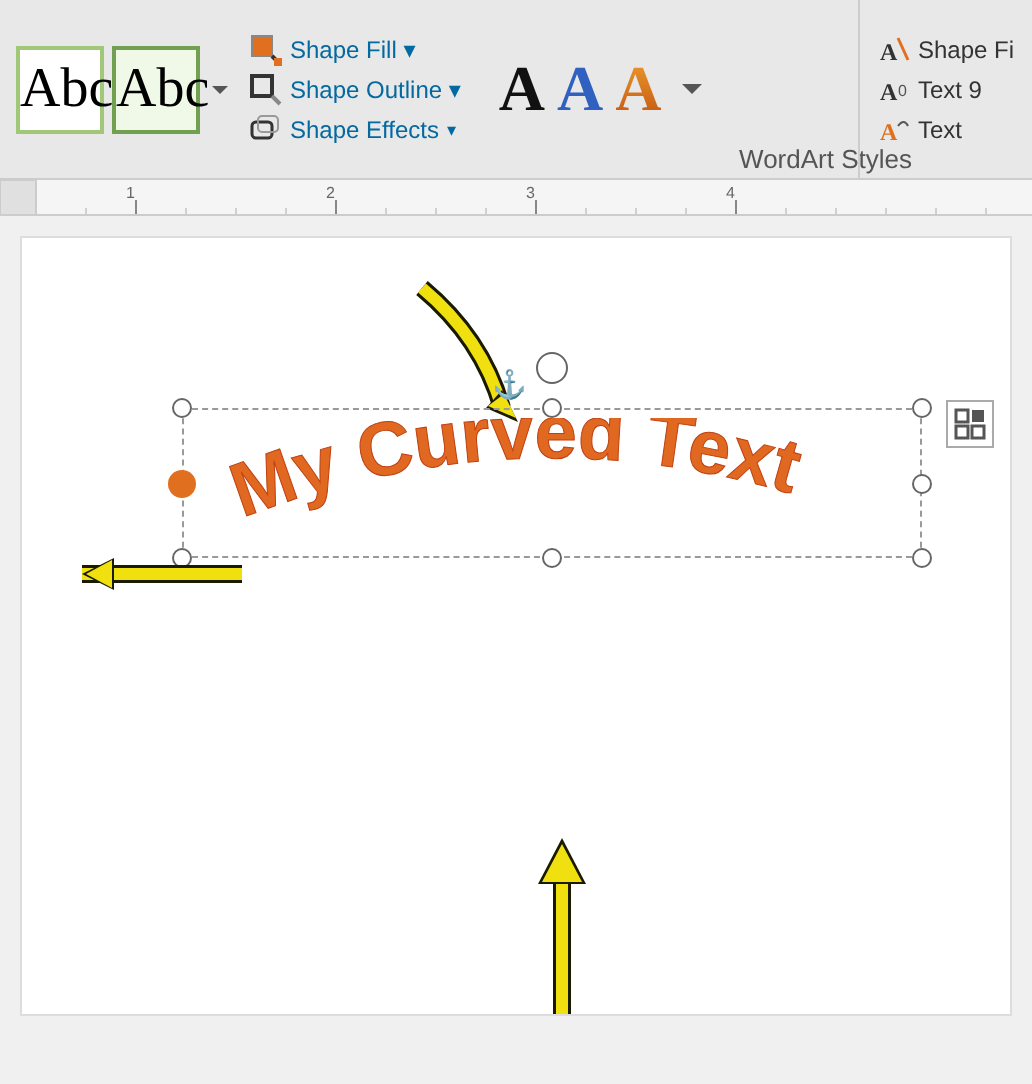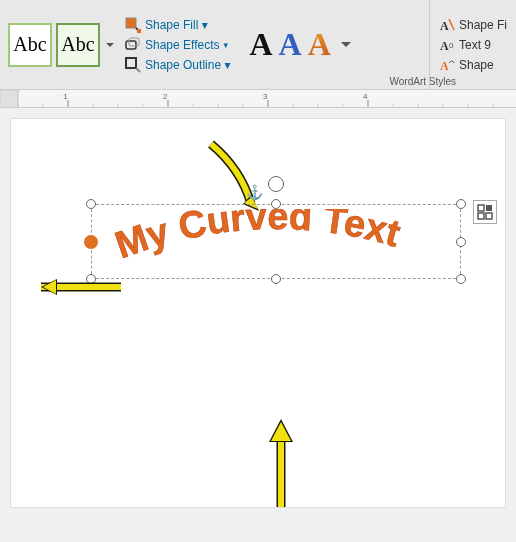--- a/index.html
+++ b/index.html
@@ -22,23 +22,23 @@
       gap: 4px;
     }
 
     .style-box {
       border: 2px solid #a0c878;
       background: white;
       width: 44px;
       height: 44px;
       display: flex;
       align-items: center;
-      justify-content: center;
+      justify-content: flex-start;
       font-family: Georgia, serif;
-      font-size: 20px;
+      font-size: 28px;
       cursor: pointer;
     }
 
     .style-box.active {
       border: 2px solid #70a050;
       background: #f0f8e8;
     }
 
     .dropdown-arrow {
       display: flex;
@@ -266,21 +266,21 @@
       position: absolute;
       top: 285px;
       left: 230px;
     }
 
     
     .wordart-styles-label {
       position: absolute;
       right: 60px;
       bottom: 2px;
-      font-size: 10px;
+      font-size: 13px;
       color: #555;
       margin-top: 19px;
     }
   </style>
 </head>
 <body>
 
 <div class="toolbar">
 
   <div class="toolbar-left">
@@ -302,35 +302,35 @@
           <rect x="1" y="1" width="10" height="10" fill="#e07020" stroke="#888" stroke-width="1"></rect>
           <path d="M11 11 L15 15" stroke="#333" stroke-width="2"></path>
           <rect x="12" y="12" width="4" height="4" fill="#e07020"></rect>
         </svg>
       </span>
       <span>Shape Fill ▾</span>
     </div>
     <div class="shape-option-item">
       <span class="shape-icon">
         <svg width="16" height="16" viewBox="0 0 16 16">
+          <rect x="1" y="1" width="10" height="10" fill="none" stroke="#333" stroke-width="2"></rect>
+          <path d="M11 11 L15 15" stroke="#888" stroke-width="2"></path>
+        </svg>
+      </span>
+      <span>Shape Outline ▾</span>
+    </div>
+    <div class="shape-option-item">
+      <span class="shape-icon">
+        <svg width="16" height="16" viewBox="0 0 16 16">
           <rect x="1" y="4" width="10" height="8" rx="2" fill="none" stroke="#333" stroke-width="1.5"></rect>
           <rect x="4" y="1" width="10" height="8" rx="2" fill="none" stroke="#999" stroke-width="1"></rect>
         </svg>
       </span>
       <span>Shape Effects</span>
       <span style="font-size:9px;">▾</span>
-    </div>
-    <div class="shape-option-item">
-      <span class="shape-icon">
-        <svg width="16" height="16" viewBox="0 0 16 16">
-          <rect x="1" y="1" width="10" height="10" fill="none" stroke="#333" stroke-width="2"></rect>
-          <path d="M11 11 L15 15" stroke="#888" stroke-width="2"></path>
-        </svg>
-      </span>
-      <span>Shape Outline ▾</span>
     </div>
   </div>
 
   <div class="wordart-section">
     <div class="wordart-buttons">
       <span class="wordart-a black">A</span>
       <span class="wordart-a blue">A</span>
       <span class="wordart-a gradient">A</span>
       <div class="wordart-dropdown">
         <div class="arr" style="border-top-color:#555;border-left:5px solid transparent;border-right:5px solid transparent;border-top:5px solid #555;"></div>
@@ -361,21 +361,21 @@
       </span>
       <span>Text 9</span>
     </div>
     <div class="text-option-item">
       <span class="shape-icon">
         <svg width="16" height="16" viewBox="0 0 16 16">
           <text x="1" y="13" font-size="12" font-family="serif" font-weight="bold" fill="#e07020">A</text>
           <path d="M10 6 Q13 2 15 6" stroke="#555" stroke-width="1" fill="none"></path>
         </svg>
       </span>
-      <span>Shape</span>
+      <span>Text</span>
     </div>
   </div>
 </div>
 
 <div class="ruler">
   <svg width="516" height="18" viewBox="0 0 516 18">
     <rect width="516" height="18" fill="#f5f5f5"></rect>
 
     <rect x="0" y="0" width="18" height="18" fill="#e0e0e0" stroke="#ccc" stroke-width="1"></rect>
 

